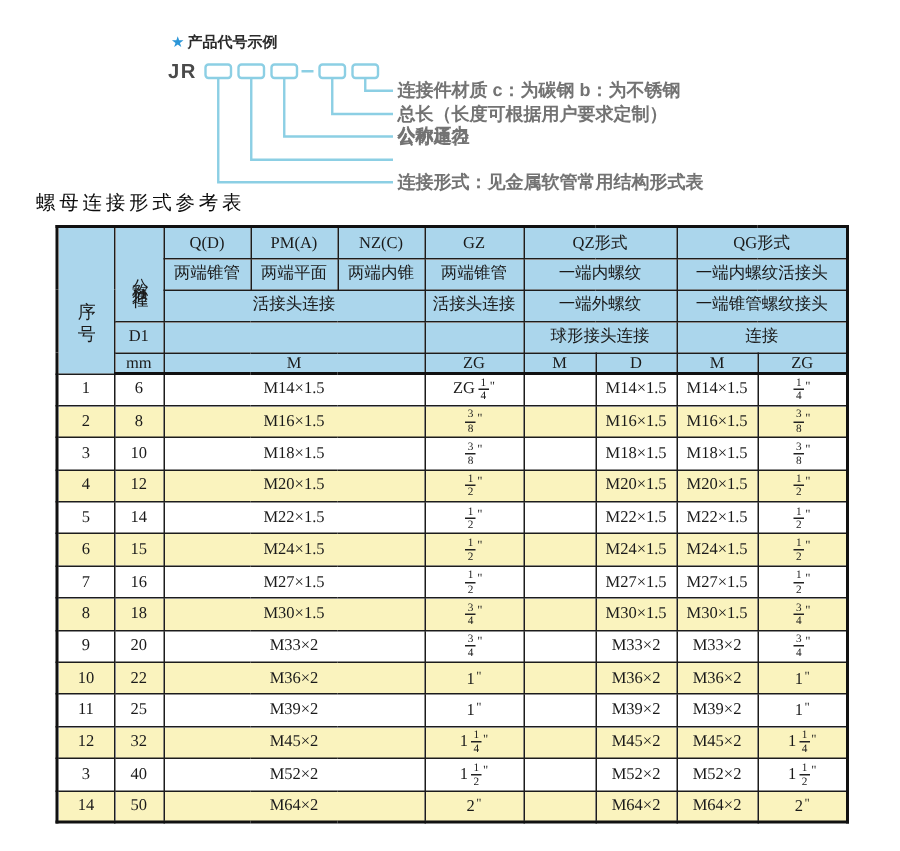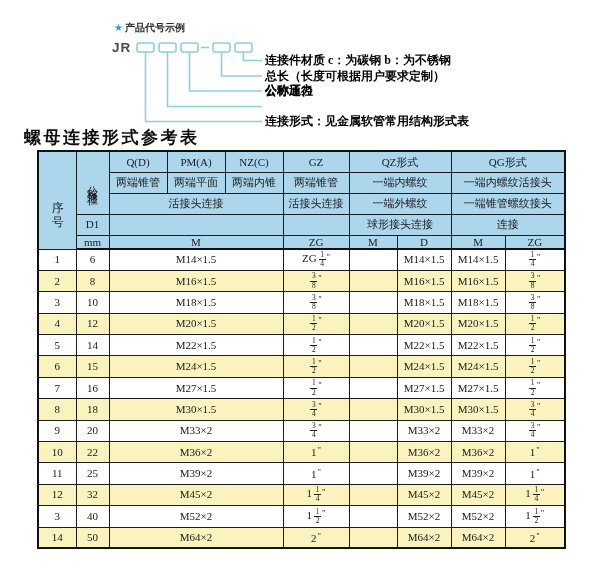--- a/index.html
+++ b/index.html
@@ -15,25 +15,25 @@
     position:relative;background:#ffffff;overflow:hidden;
     font-family:"Liberation Serif","DejaVu Serif",serif;color:#1a1a1a;
   }
   
   .diagram-svg{position:absolute;left:0;top:0;width:600px;height:145px;pointer-events:none;}
   .star-title{position:absolute;left:114px;top:21px;font-family:"Liberation Sans","DejaVu Sans",sans-serif;
     font-weight:bold;font-size:10px;color:#2b2b2b;white-space:nowrap;}
   .star-title .star{color:var(--accent-blue,#2b96d8);margin-right:2px;}
   .jr-prefix{position:absolute;left:112px;top:40px;font-family:Liberation Sans, sans-serif;
     font-weight:bold;font-size:13.5px;color:#4a4a4a;letter-spacing:1px;}
-  .dlabel{position:absolute;left:265px;font-family:Liberation Serif, serif;
-    font-weight:bold;font-size:12px;line-height:13px;color:#000000;white-space:nowrap;text-align:center;}
+  .dlabel{position:absolute;left:265px;font-family:Liberation Sans, sans-serif;
+    font-weight:bold;font-size:12px;line-height:13px;color:#737373;white-space:nowrap;text-align:center;}
   .dlabel-0{top:54px;} .dlabel-1{top:69.5px;} .dlabel-2{top:84.5px;} .dlabel-3{top:84px;} .dlabel-4{top:115px;}
   
-  .table-title{position:absolute;left:24px;top:126px;font-size:17px;font-weight:bold;
+  .table-title{position:absolute;left:24px;top:126px;font-size:13px;font-weight:normal;
     letter-spacing:2.5px;color:#0d0d0d;white-space:nowrap;}
   
   table.ref{position:absolute;left:37px;top:150px;width:527px;border-collapse:collapse;
     table-layout:fixed;border:2px solid #111;}
   .ref th,.ref td{border:1px solid var(--border,#1c1c1c);text-align:center;vertical-align:middle;
     padding:0;font-weight:normal;overflow:hidden;}
   .ref thead th{background:var(--header-bg,#abd6ec);font-size:11px;height:21px;line-height:1.1;}
   .ref thead tr.unit-row th{height:14px;border-bottom:2px solid #111;}
   .ref tbody td{font-size:11px;height:21.4px;background:#ffffff;line-height:1;}
   .ref tbody tr.alt td{background:var(--stripe-bg,#faf3be);}

